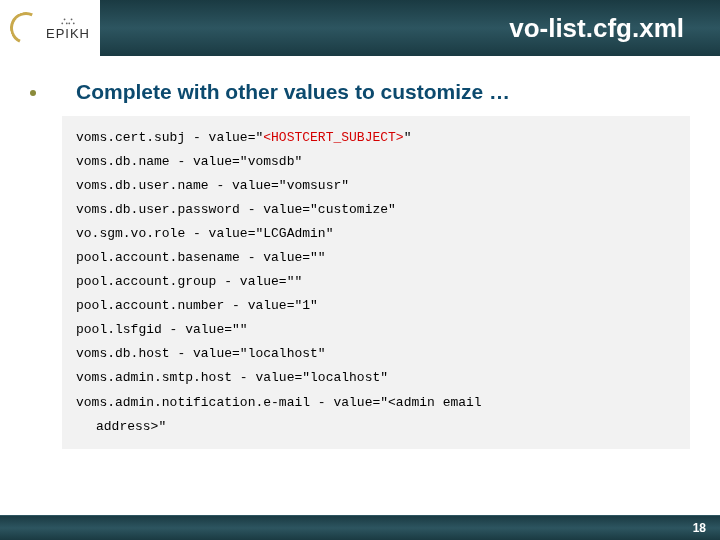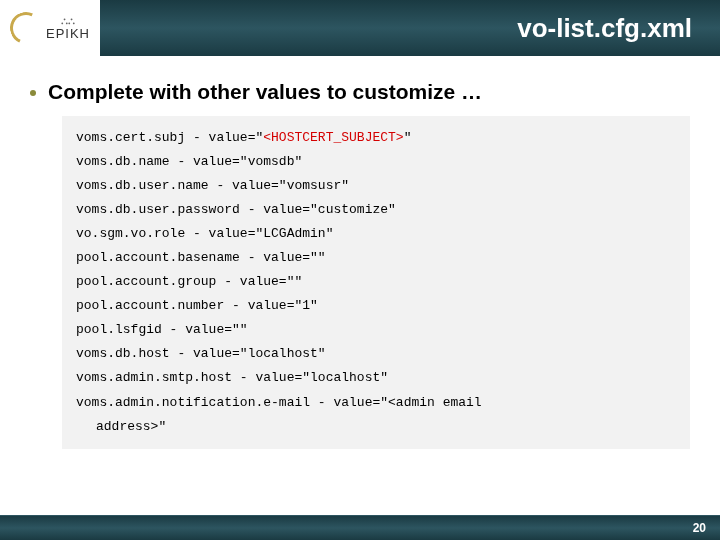--- a/index.html
+++ b/index.html
@@ -50,21 +50,21 @@
     line-height: 1;
   }
   .logo-name {
     font-size: 13px;
     color: #333;
     letter-spacing: 1px;
   }
   .title {
     flex: 1;
     text-align: right;
-    padding-right: 28px;
+    padding-right: 36px;
     color: #fff;
     font-size: 26px;
     font-weight: bold;
   }
   .content {
     padding: 24px 30px 0 30px;
   }
   .bullet-line {
     display: flex;
     align-items: flex-start;
@@ -75,21 +75,22 @@
     width: 6px;
     height: 6px;
     background: #8a8a3a;
     border-radius: 50%;
     margin-top: 10px;
     flex-shrink: 0;
   }
   .bullet-text {
     font-size: 21px;
     font-weight: bold;
-    color: #000000;
+    color: #0c4a6e;
+    margin-left: 28px;
   }
   .code-block {
     margin-left: 32px;
     background: #f2f2f2;
     padding: 10px 14px;
     font-family: "Courier New", monospace;
     font-size: 13px;
     font-weight: normal;
     line-height: 1.85;
     color: #000;
@@ -154,14 +155,14 @@
     <div class="code-line">pool.lsfgid - value=""</div>
     <div class="code-line">voms.db.host - value="localhost"</div>
     <div class="code-line">voms.admin.smtp.host - value="localhost"</div>
     <div class="code-line">voms.admin.notification.e-mail - value="&lt;admin email</div>
     <div class="code-line indent">address&gt;"</div>
   </div>
 </div>
 
 <div class="footer-divider"></div>
 <div class="footer">
-  <span class="page-num">20</span>
+  <span class="page-num">18</span>
 </div>
 
 </body></html>

